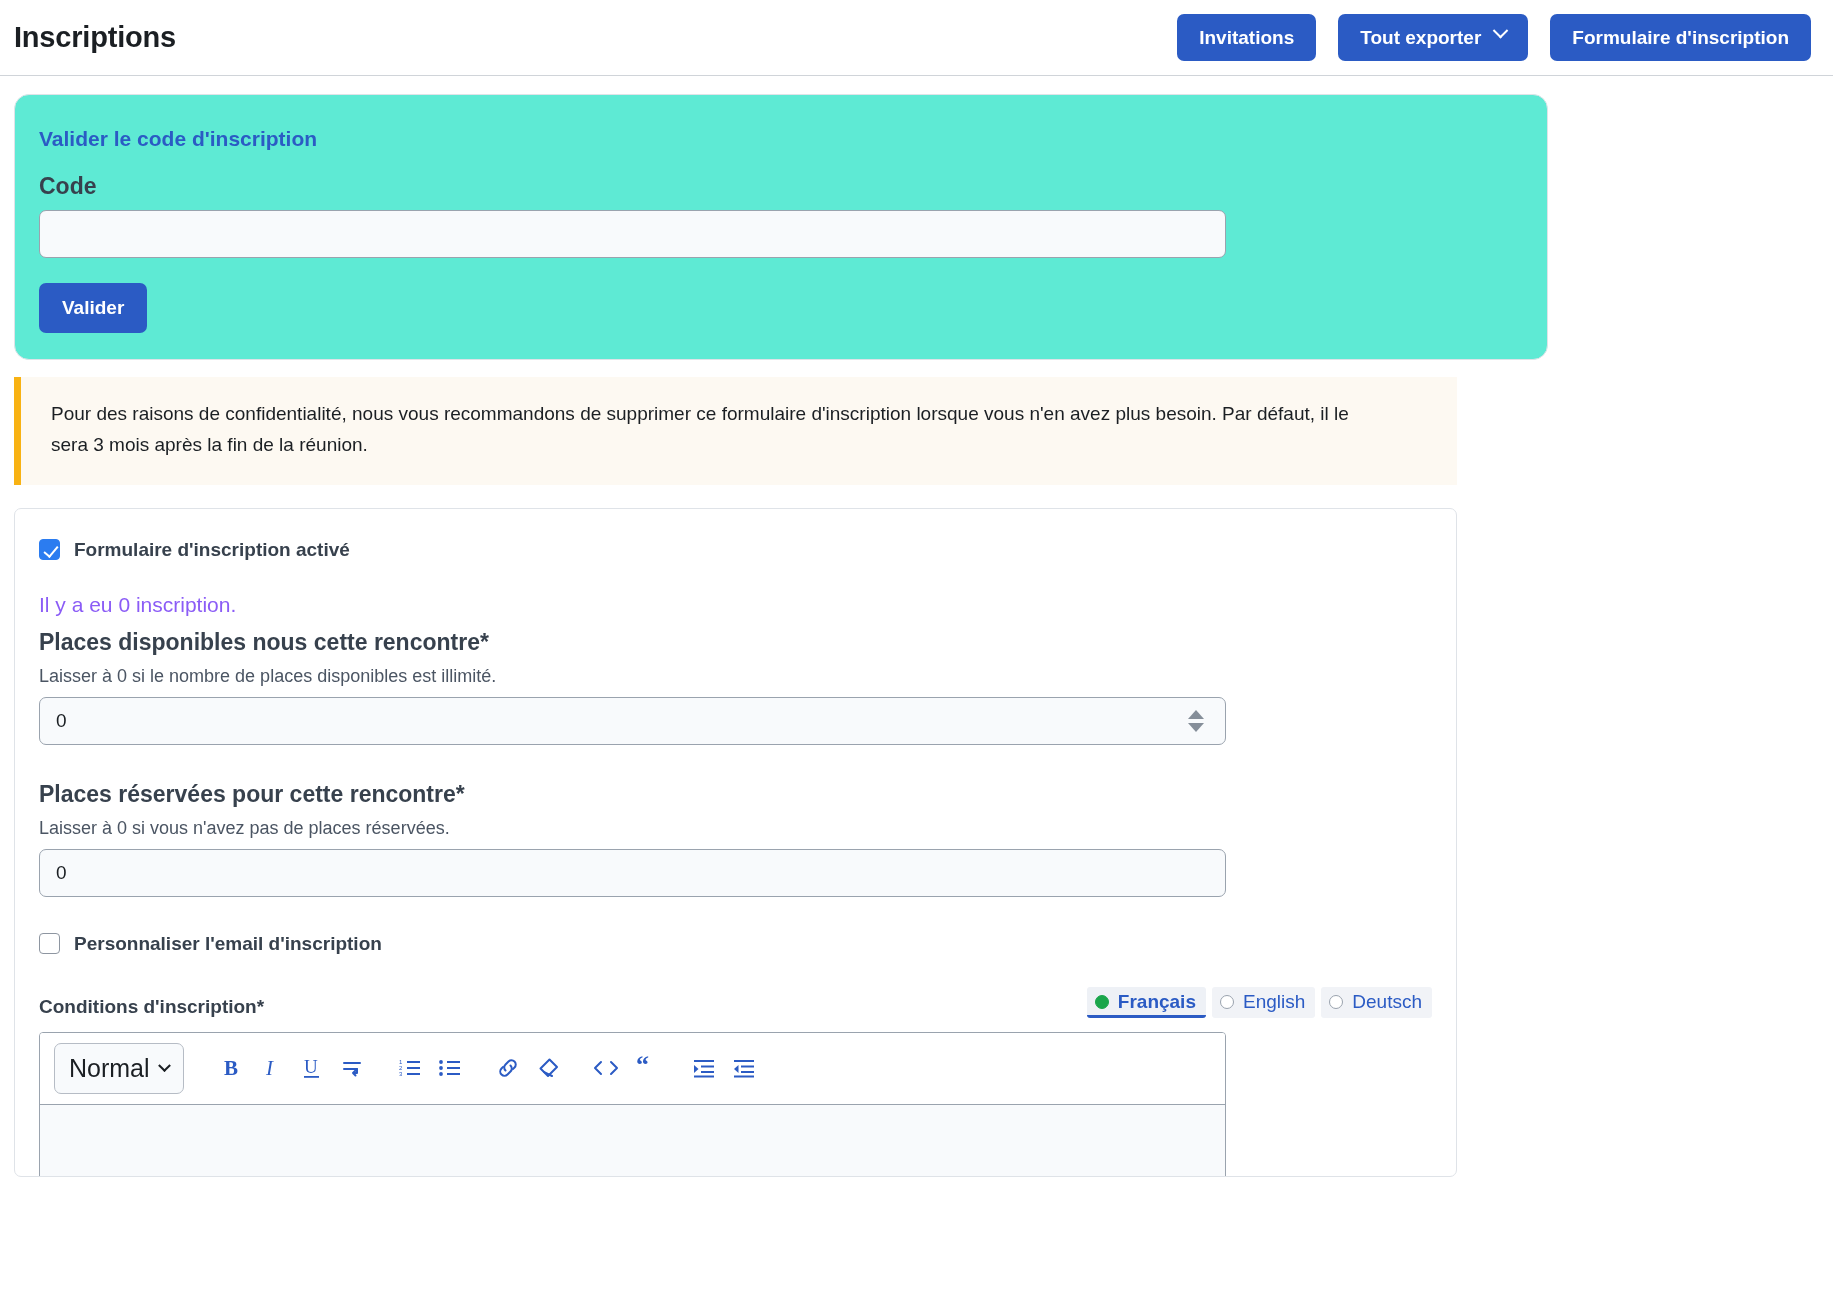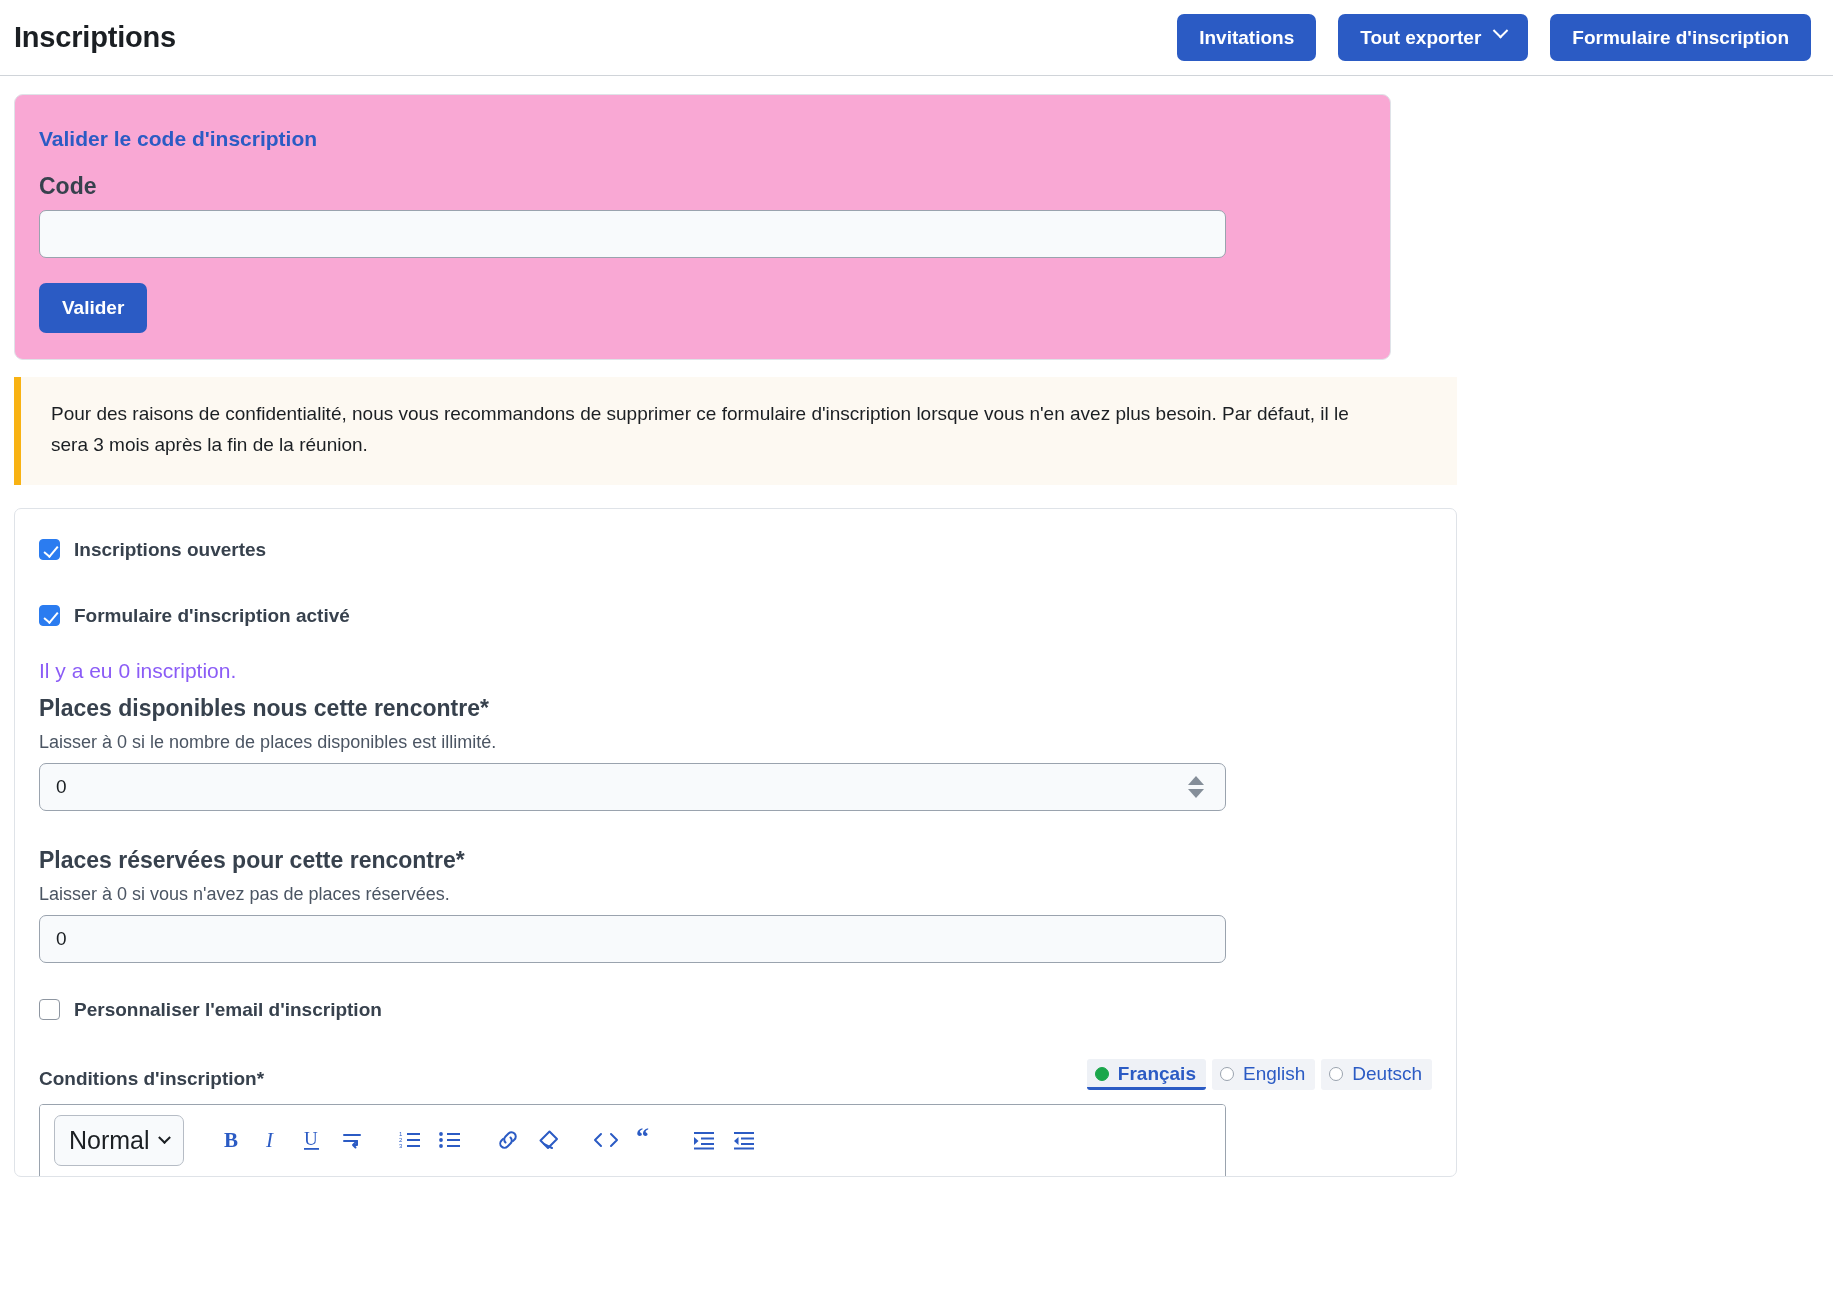--- a/index.html
+++ b/index.html
@@ -54,24 +54,24 @@
     display: inline-block;
     width: 11px; height: 11px;
     border-right: 2.4px solid #fff;
     border-bottom: 2.4px solid #fff;
     transform: rotate(45deg) translate(-2px,-2px);
   }
 
   
   .card {
     margin: 18px 14px 0 14px;
-    width: 1377px;
-    background: #f9a8d4;
+    width: 1534px;
+    background: #5eead4;
     border: 1px solid #dfe3e8;
-    border-radius: 9px;
+    border-radius: 15px;
     padding: 26px 24px 26px 24px;
   }
   .card-title {
     color: #2b5bc4;
     font-size: 21px;
     font-weight: bold;
     margin: 6px 0 22px 0;
   }
   .field-label {
     font-size: 23px;
@@ -194,21 +194,21 @@
     display: flex;
     align-items: flex-end;
     justify-content: space-between;
     margin-bottom: 14px;
   }
   .cond-label {
     font-size: 19px;
     font-weight: bold;
     color: #37414d;
   }
-  .lang-group { display: flex; align-items: stretch; gap: 6px; margin-top: 6px; }
+  .lang-group { display: flex; align-items: stretch; gap: 6px; }
   .lang-item {
     display: flex;
     align-items: center;
     gap: 9px;
     background: #f1f3f7;
     padding: 4px 10px 5px 8px;
     border-radius: 3px;
     cursor: pointer;
     font-size: 19px;
     color: #2b5bc4;
@@ -308,24 +308,20 @@
       <span>Valider</span>
     </button>
   </div>
 
   <div class="alert">
     <p>Pour des raisons de confidentialité, nous vous recommandons de supprimer ce formulaire d'inscription lorsque vous n'en avez plus besoin. Par défaut, il le sera 3 mois après la fin de la réunion.</p>
   </div>
 
   <div class="settings-card">
 
-    <div class="check-row">
-      <span class="cbox on"></span>
-      <span class="check-label">Inscriptions ouvertes</span>
-    </div>
 
     <div class="check-row tight">
       <span class="cbox on"></span>
       <span class="check-label">Formulaire d'inscription activé</span>
     </div>
 
     <p class="info-line">Il y a eu 0 inscription.</p>
 
     <div class="field-label">Places disponibles nous cette rencontre*</div>
     <div class="field-help">Laisser à 0 si le nombre de places disponibles est illimité.</div>

